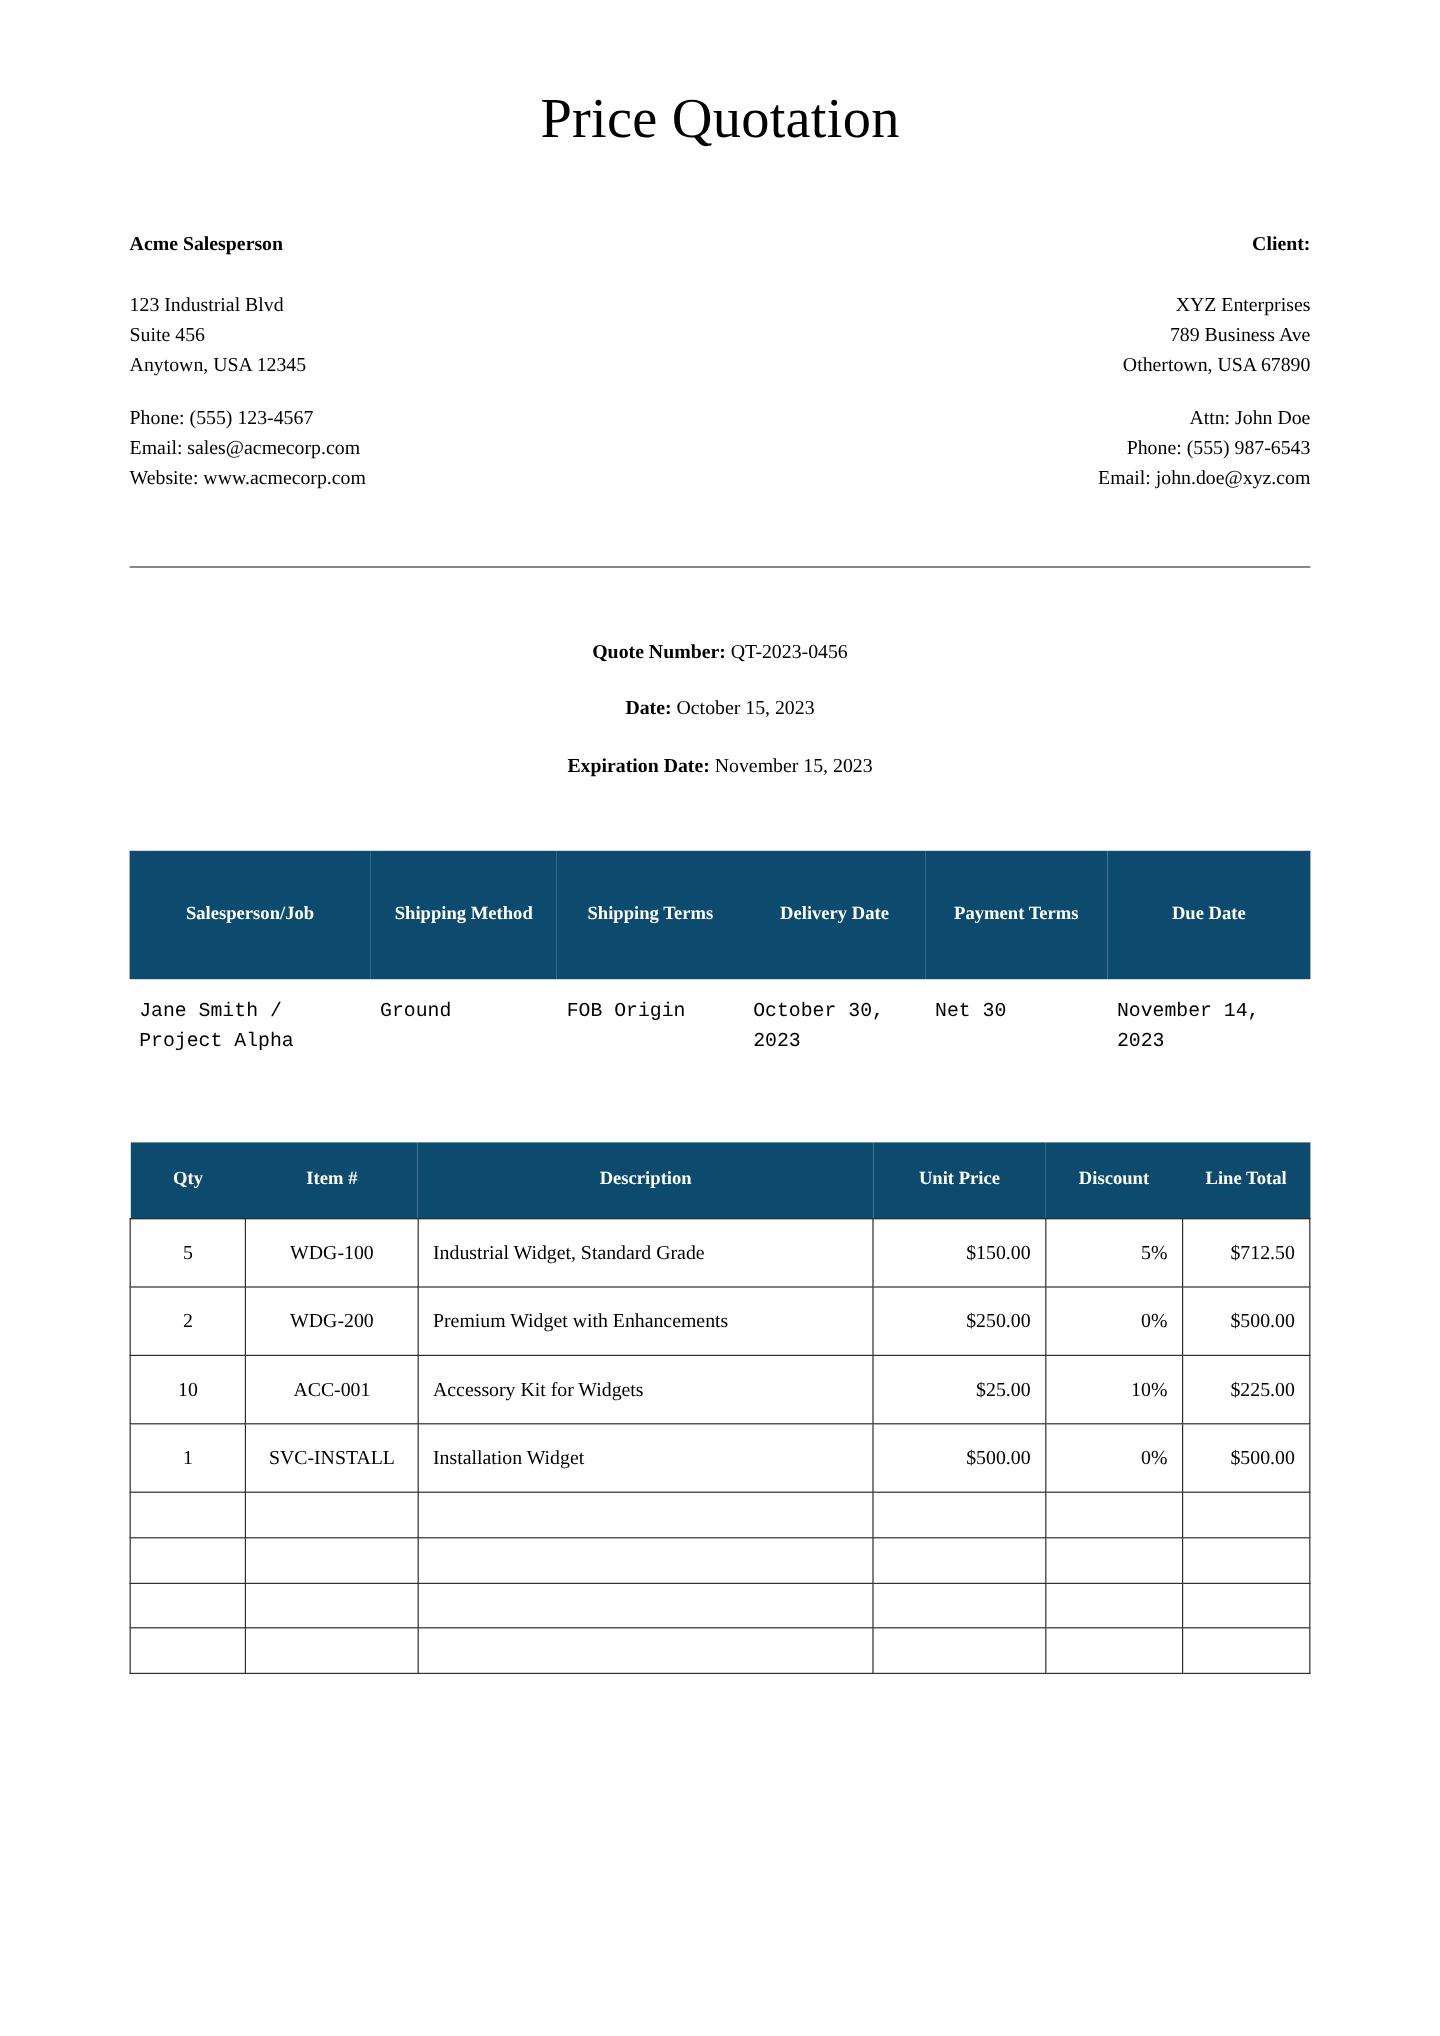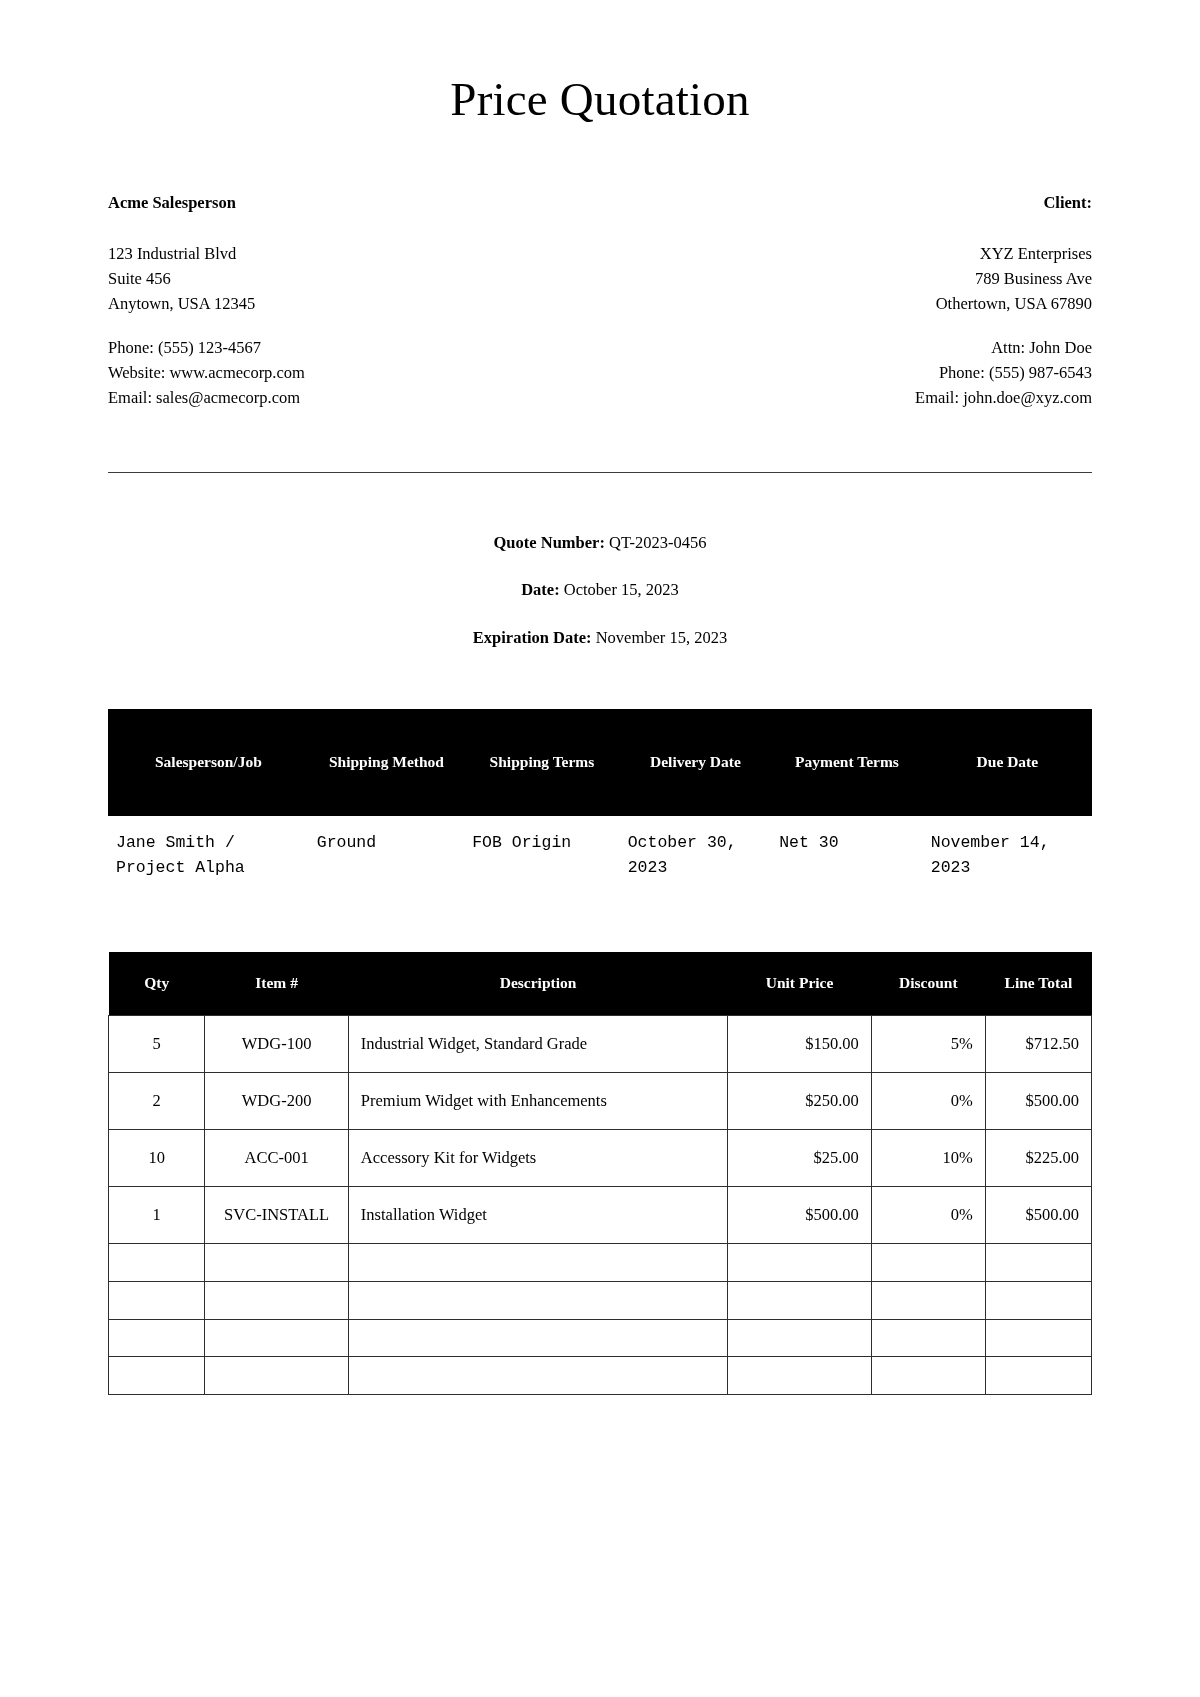--- a/index.html
+++ b/index.html
@@ -82,21 +82,21 @@
   .meta-label { font-weight: bold; }
   .meta-value { font-weight: 400; }
 
   
   table {
     border-collapse: collapse;
     width: 100%;
     table-layout: fixed;
   }
   .tbl-head th {
-    background: #000000;
+    background: #0c4a6e;
     color: #ffffff;
     font-weight: bold;
     font-size: 15.5px;
     line-height: 1.3;
     vertical-align: middle;
   }
 
   
   .ship-table {
     margin-top: 60px;
@@ -160,22 +160,22 @@
 
   <div class="parties">
 
     <div class="party-left">
       <p class="party-name">Acme Salesperson</p>
       <p class="addr-line">123 Industrial Blvd</p>
       <p class="addr-line">Suite 456</p>
       <p class="addr-line">Anytown, USA 12345</p>
       <div class="block-gap"></div>
       <p class="contact-line">Phone: (555) 123-4567</p>
+      <p class="contact-line">Email: sales@acmecorp.com</p>
       <p class="contact-line">Website: www.acmecorp.com</p>
-      <p class="contact-line">Email: sales@acmecorp.com</p>
     </div>
 
     <div class="party-right">
       <p class="party-name">Client:</p>
       <p class="addr-line">XYZ Enterprises</p>
       <p class="addr-line">789 Business Ave</p>
       <p class="addr-line">Othertown, USA 67890</p>
       <div class="block-gap"></div>
       <p class="contact-line">Attn: John Doe</p>
       <p class="contact-line">Phone: (555) 987-6543</p>

